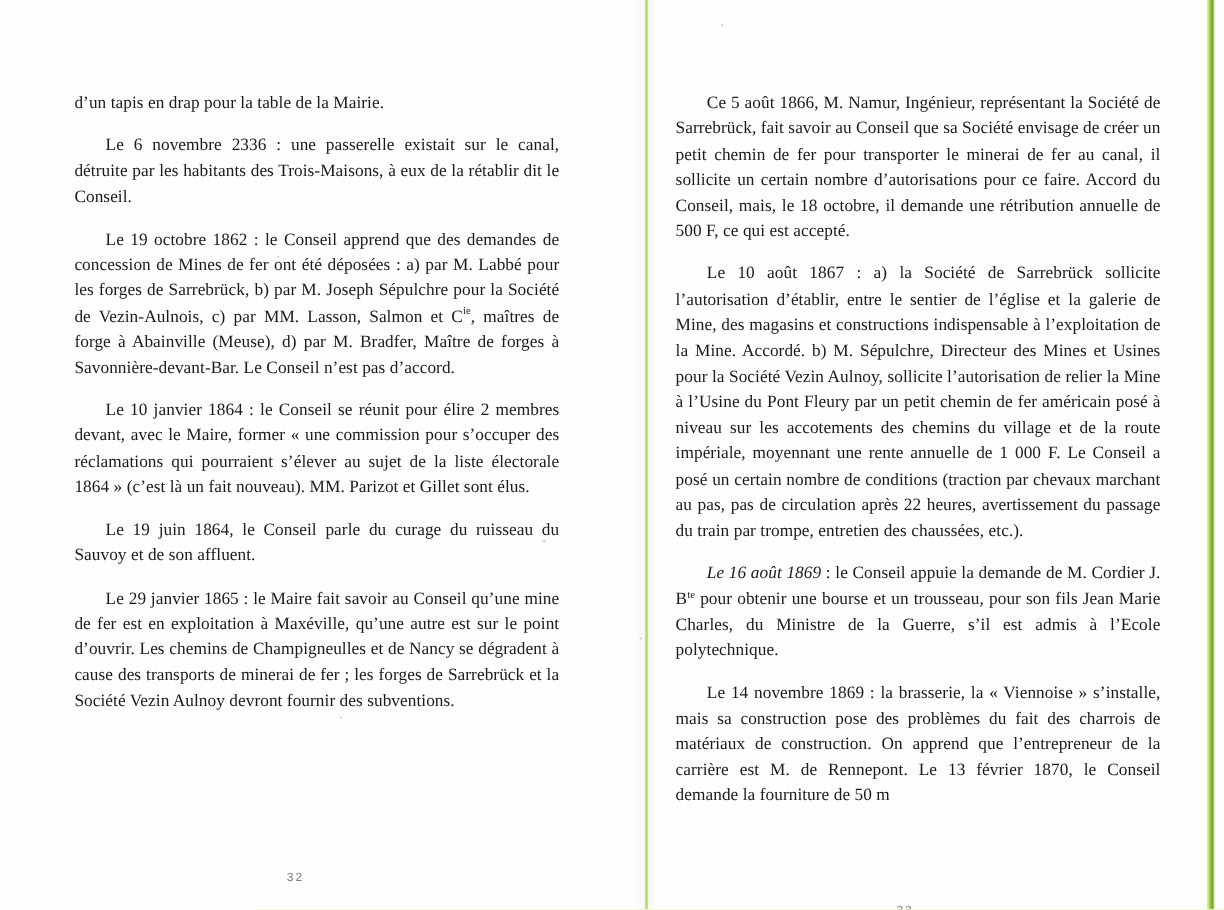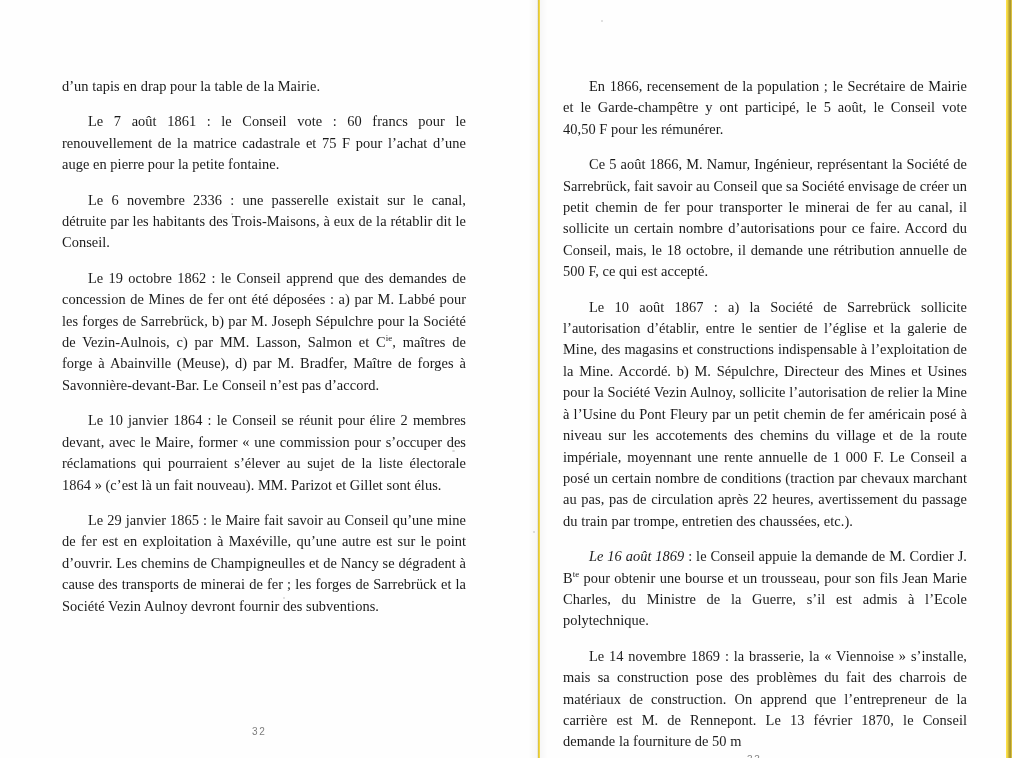--- a/index.html
+++ b/index.html
@@ -4,21 +4,21 @@
 <style>
   html, body {
     margin: 0;
     padding: 0;
     background: #ffffff;
   }
   .scan {
     position: relative;
     width: 1020px;
     height: 758px;
-    background: #fde047;
+    background: #bef264;
     overflow: hidden;
     font-family: "Liberation Serif", serif;
     color: #1a1a1a;
   }
   
   .paper-left, .paper-right {
     position: absolute;
     top: 0;
     height: 758px;
     background: #fefefe;
@@ -101,21 +101,21 @@
   }
   i.date-italic { font-style: italic; }
 
   .folio {
     position: absolute;
     font-family: "Liberation Sans", sans-serif;
     font-size: 10px;
     letter-spacing: 1.6px;
     color: #7d7d7d;
   }
-  .folio-left  { left: 252px; top: 726px; }
+  .folio-left  { left: 239px; top: 726px; }
   .folio-right { left: 747px; top: 726px; margin-top: 28px; }
 
   
   .speck {
     position: absolute;
     background: rgba(0,0,0,0.16);
     border-radius: 50%;
   }
 </style>
 </head>
@@ -135,40 +135,39 @@
   <div class="speck" style="left:231px;top:213px;width:2px;height:2px;"></div>
   <div class="speck" style="left:452px;top:450px;width:3px;height:2px;"></div>
   <div class="speck" style="left:601px;top:20px;width:2px;height:2px;"></div>
   <div class="speck" style="left:533px;top:531px;width:2px;height:2px;"></div>
   <div class="speck" style="left:283px;top:597px;width:2px;height:2px;"></div>
 
   <div class="column col-left">
 
     <p class="body no-indent">d’un tapis en drap pour la table de la Mairie.</p>
 
-    <p class="body">Le 7 août 1861 : le Conseil vote : 60 francs pour le renouvellement de la matrice cadastrale et 75 F pour l’achat d’une auge en pierre pour la petite fontaine.</p>
 
     <p class="body">Le 6 novembre 2336 : une passerelle existait sur le canal, détruite par les habitants des Trois-Maisons, à eux de la rétablir dit le Conseil.</p>
 
     <p class="body"><span>Le 19 octobre 1862 : le Conseil apprend que des demandes de concession de Mines de fer ont été déposées : a) par M. Labbé pour les forges de Sarrebrück, b) par M. Joseph Sépulchre pour la Société de Vezin-Aulnois, c) par MM. Lasson, Salmon et C</span><sup>ie</sup><span>, maîtres de forge à Abainville (Meuse), d) par M. Bradfer, Maître de forges à Savonnière-devant-Bar. Le Conseil n’est pas d’accord.</span></p>
 
 
     <p class="body">Le 10 janvier 1864 : le Conseil se réunit pour élire 2 membres devant, avec le Maire, former « une commission pour s’occuper des réclamations qui pourraient s’élever au sujet de la liste électorale 1864 » (c’est là un fait nouveau). MM. Parizot et Gillet sont élus.</p>
 
+    <p class="body">Le 19 juin 1864, le Conseil parle du curage du ruisseau du Sauvoy et de son affluent.</p>
 
     <p class="body">Le 29 janvier 1865 : le Maire fait savoir au Conseil qu’une mine de fer est en exploitation à Maxéville, qu’une autre est sur le point d’ouvrir. Les chemins de Champigneulles et de Nancy se dégradent à cause des transports de minerai de fer ; les forges de Sarrebrück et la Société Vezin Aulnoy devront fournir des subventions.</p>
 
   </div>
 
   <div class="folio folio-left">32</div>
 
   <div class="column col-right">
 
 
-    <p class="body">En 1866, recensement de la population ; le Secrétaire de Mairie et le Garde-champêtre y ont participé, le 5 août, le Conseil vote 40,50 F pour les rémunérer.</p>
 
     <p class="body">Ce 5 août 1866, M. Namur, Ingénieur, représentant la Société de Sarrebrück, fait savoir au Conseil que sa Société envisage de créer un petit chemin de fer pour transporter le minerai de fer au canal, il sollicite un certain nombre d’autorisations pour ce faire. Accord du Conseil, mais, le 18 octobre, il demande une rétribution annuelle de 500 F, ce qui est accepté.</p>
 
     <p class="body">Le 10 août 1867 : a) la Société de Sarrebrück sollicite l’autorisation d’établir, entre le sentier de l’église et la galerie de Mine, des magasins et constructions indispensable à l’exploitation de la Mine. Accordé. b) M. Sépulchre, Directeur des Mines et Usines pour la Société Vezin Aulnoy, sollicite l’autorisation de relier la Mine à l’Usine du Pont Fleury par un petit chemin de fer américain posé à niveau sur les accotements des chemins du village et de la route impériale, moyennant une rente annuelle de 1 000 F. Le Conseil a posé un certain nombre de conditions (traction par chevaux marchant au pas, pas de circulation après 22 heures, avertissement du passage du train par trompe, entretien des chaussées, etc.).</p>
 
     <p class="body"><i class="date-italic">Le 16 août 1869</i><span> : le Conseil appuie la demande de M. Cordier J. B</span><sup>te</sup><span> pour obtenir une bourse et un trousseau, pour son fils Jean Marie Charles, du Ministre de la Guerre, s’il est admis à l’Ecole polytechnique.</span></p>
 
     <p class="body"><span>Le 14 novembre 1869 : la brasserie, la « Viennoise » s’installe, mais sa construction pose des problèmes du fait des charrois de matériaux de construction. On apprend que l’entrepreneur de la carrière est M. de Rennepont. Le 13 février 1870, le Conseil demande la fourniture de 50 m</span></p>
   </div>
 

